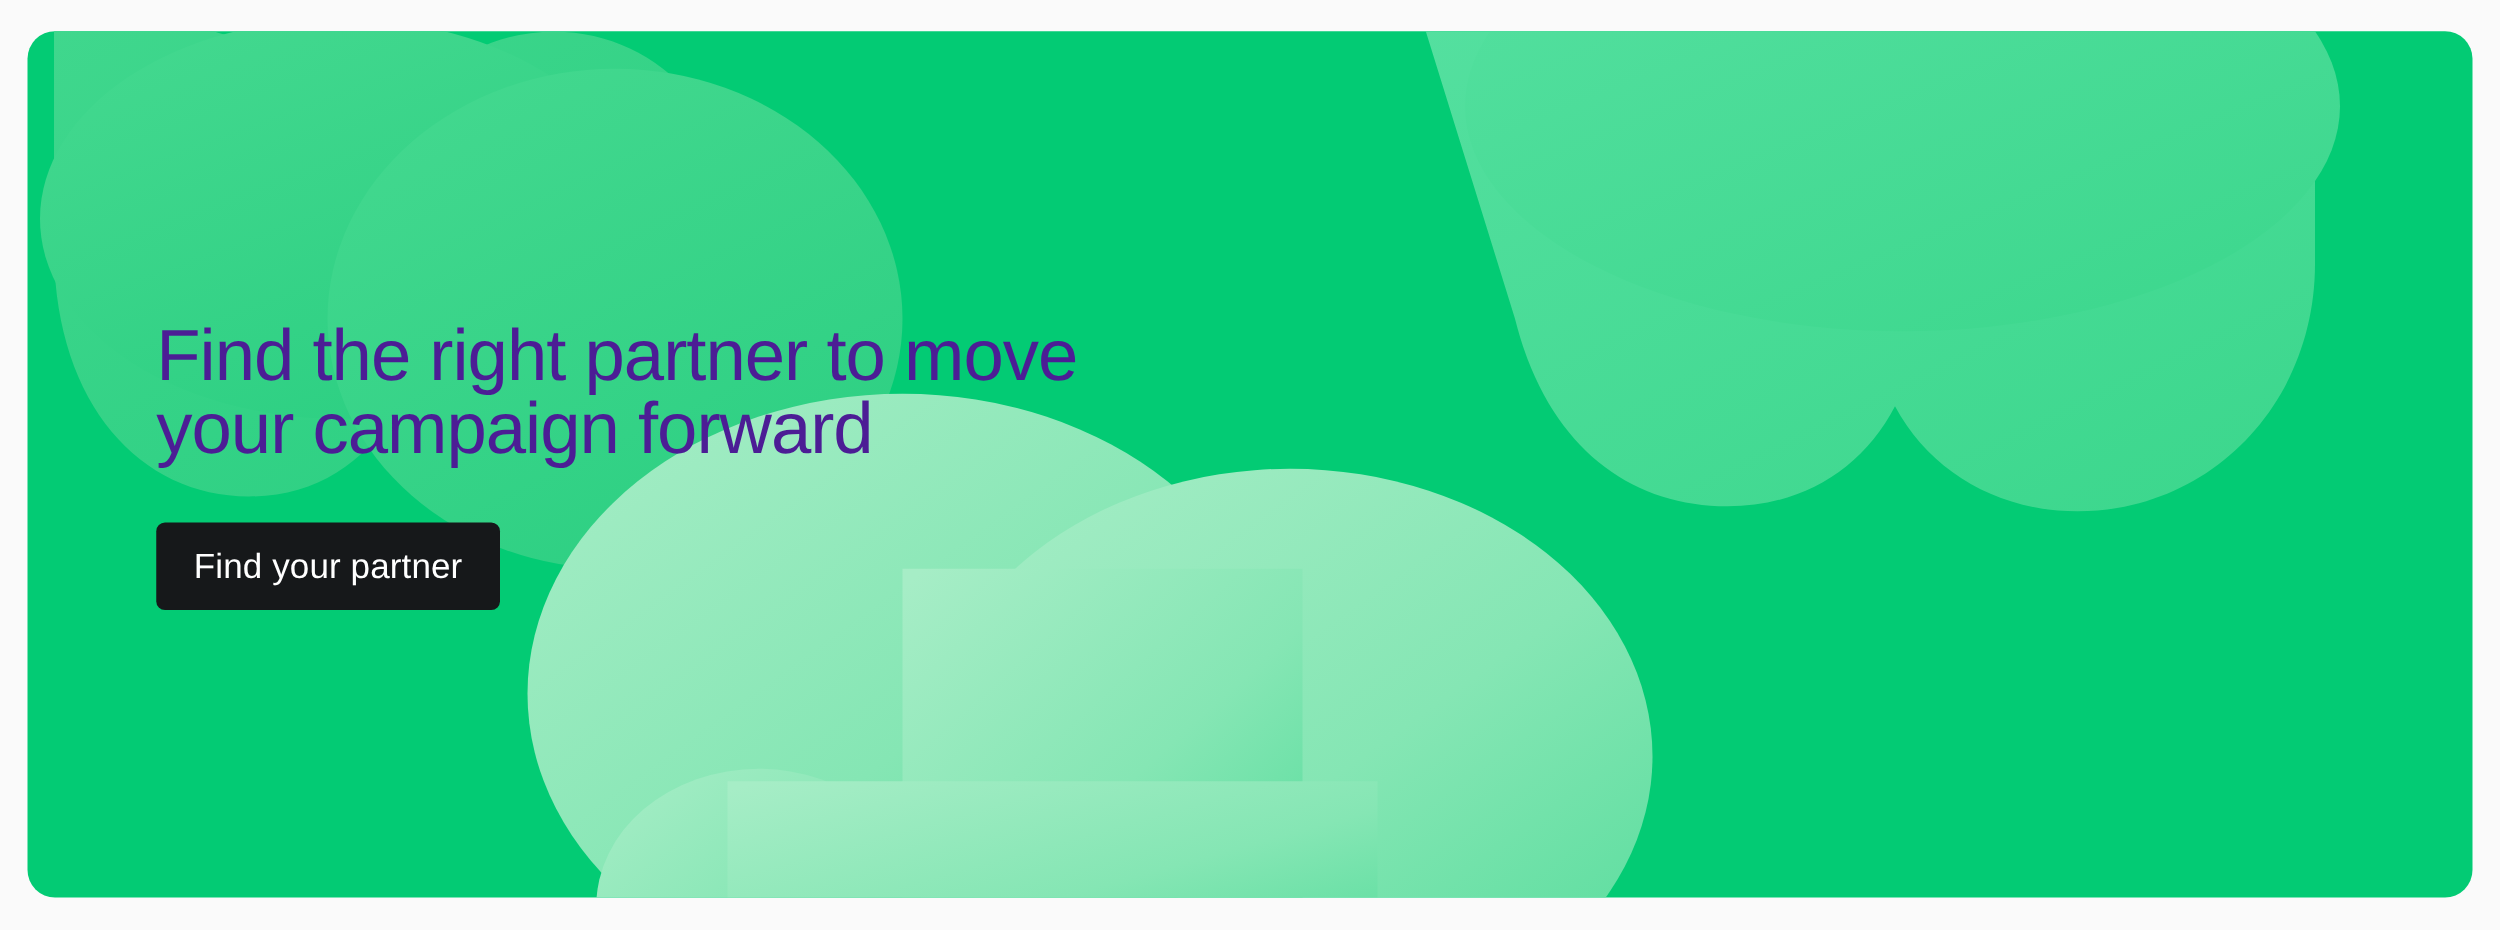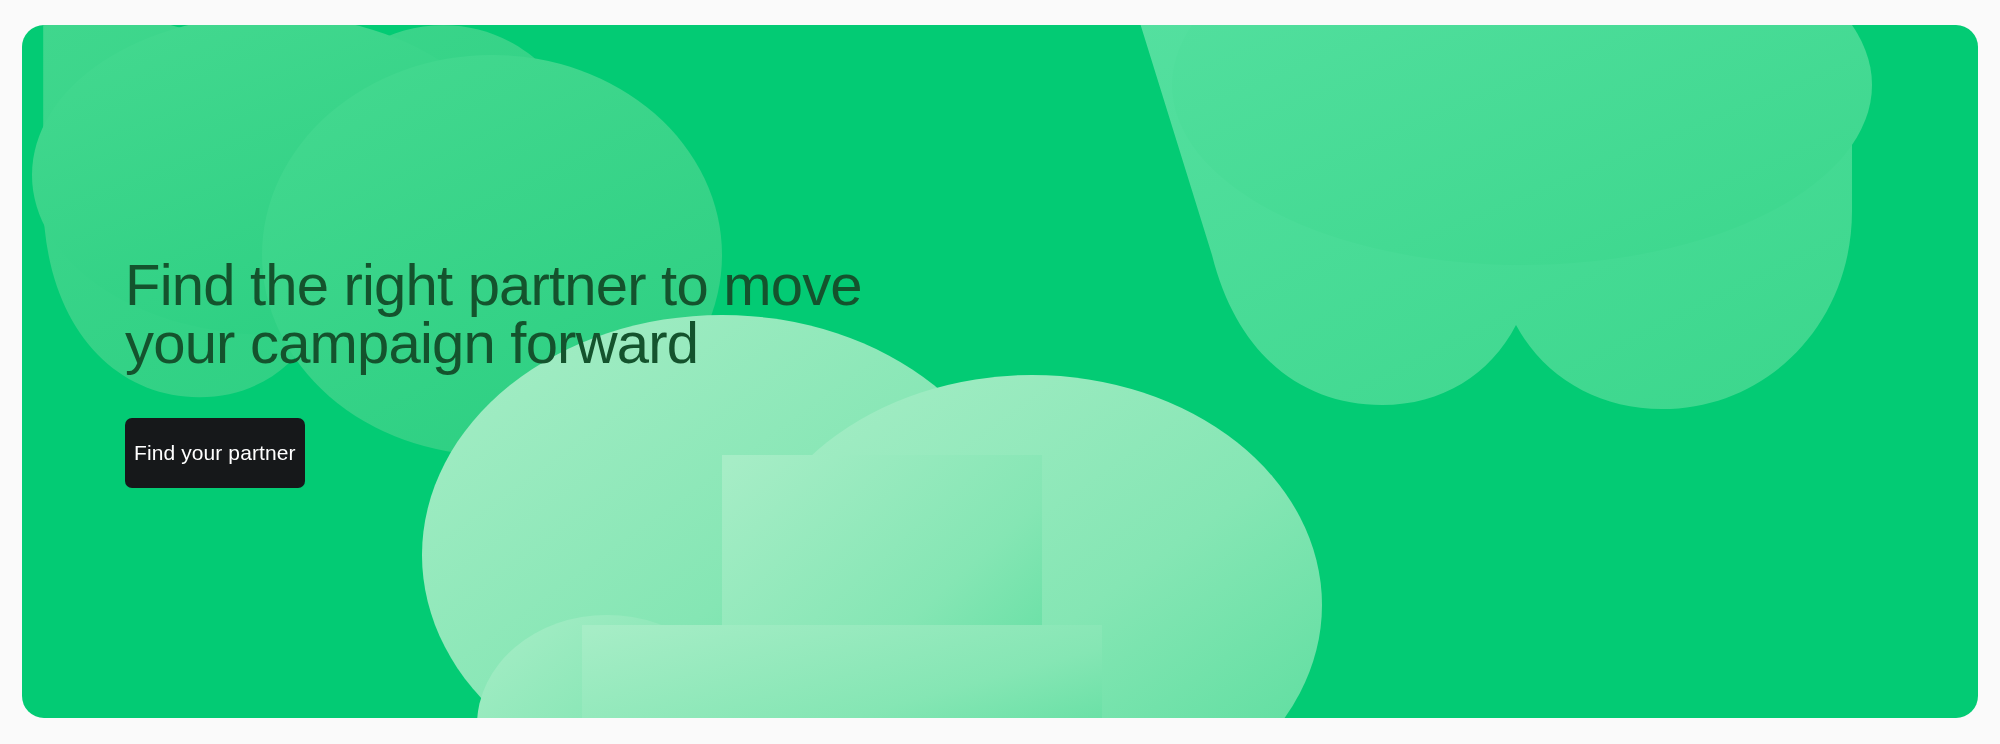--- a/index.html
+++ b/index.html
@@ -57,41 +57,41 @@
     z-index: 3;
   }
 
   .hero-heading {
     margin: 0;
     font-family: "Liberation Sans", sans-serif;
     font-size: 58px;
     line-height: 1.0;
     font-weight: 400;
     letter-spacing: -0.8px;
-    color: #14532d;
+    color: #4c1d95;
     white-space: pre-line;
   }
 
   .hero-cta-row {
     margin-top: 46px;
     display: flex;
   }
 
   .hero-cta {
     display: inline-flex;
     align-items: center;
     justify-content: center;
     background: #16181a;
     color: #ffffff;
     border: none;
     border-radius: 7px;
-    padding: 0 9px;
+    padding: 0 30px;
     height: 70px;
     font-family: "Liberation Sans", sans-serif;
-    font-size: 21px;
+    font-size: 28px;
     font-weight: 400;
     letter-spacing: 0.1px;
     cursor: pointer;
   }
 </style>
 </head>
 <body>
 
 <div class="page">
 

